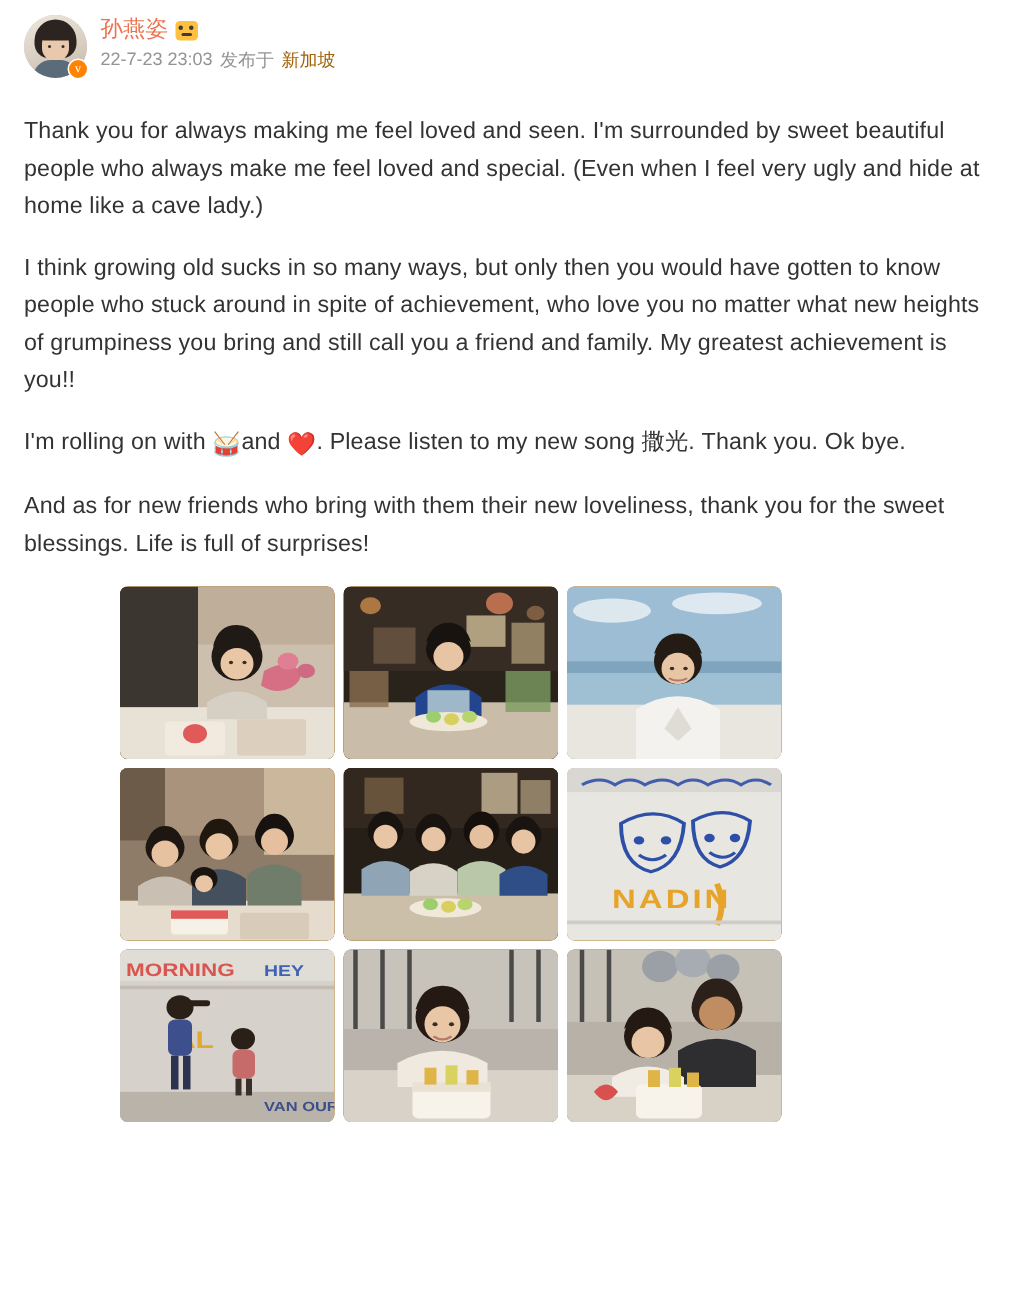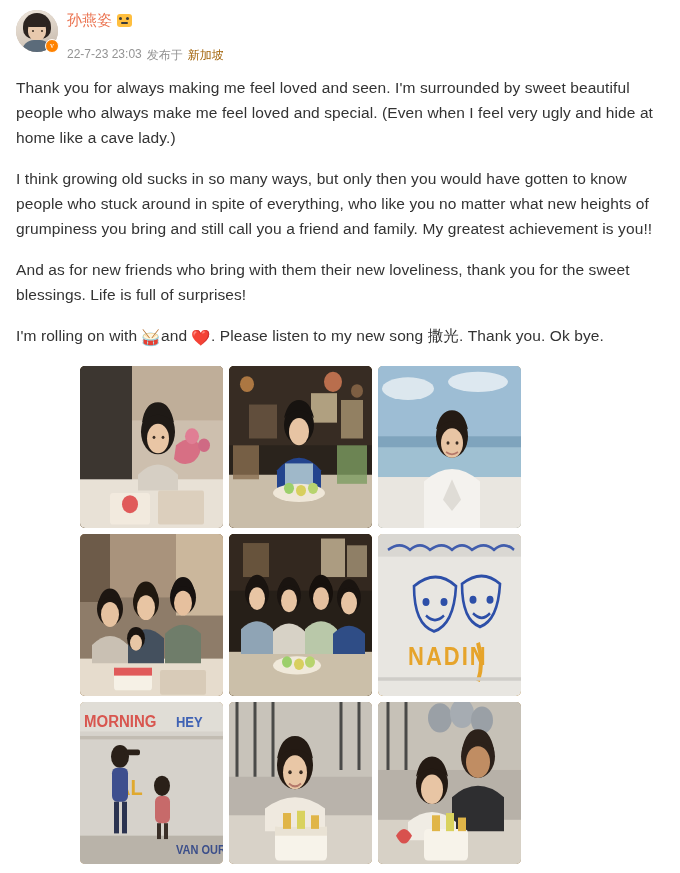--- a/index.html
+++ b/index.html
@@ -95,21 +95,21 @@
   }
   .badge-icon::after {
     content: "";
     position: absolute;
     left: 4px; top: 8px;
     width: 7px; height: 2px;
     background: #3b3b3b;
     border-radius: 1px;
   }
   .time-row {
-    margin-top: 18px;
+    margin-top: 3px;
     font-size: 12px;
     color: #939393;
     display: flex;
     gap: 5px;
   }
   .time-row .loc { color: #a16207; }
   .content {
     margin-top: 19px;
     font-size: 15.5px;
     line-height: 25px;
@@ -125,21 +125,21 @@
   .gallery {
     margin-top: 16px;
     display: grid;
     grid-template-columns: repeat(3, 143px);
     grid-gap: 6px;
     justify-content: start;
     padding-left: 64px;
   }
   .photo {
     width: 143px;
-    height: 162px;
+    height: 115px;
     border-radius: 5px;
     overflow: hidden;
     position: relative;
     background: #a16207;
     text-decoration: underline;
   }
   .photo svg { display: block; width: 100%; height: 100%; }
 </style>
 </head>
 <body>
@@ -167,25 +167,25 @@
       <div class="time-row">
         <span>22-7-23 23:03</span>
         <span>发布于</span>
         <span class="loc">新加坡</span>
       </div>
     </div>
   </div>
 
   <div class="content">
     <p>Thank you for always making me feel loved and seen. I'm surrounded by sweet beautiful people who always make me feel loved and special. (Even when I feel very ugly and hide at home like a cave lady.)</p>
-    <p>I think growing old sucks in so many ways, but only then you would have gotten to know people who stuck around in spite of everything, who like you no matter what new heights of grumpiness you bring and still call you a friend and family. My greatest achievement is you!!</p>
-    <p>And as for new friends who bring with them their new loveliness, thank you for the sweet blessings.  Life is full of surprises!</p>
+    <p>I think growing old sucks in so many ways, but only then you would have gotten to know people who stuck around in spite of achievement, who love you no matter what new heights of grumpiness you bring and still call you a friend and family. My greatest achievement is you!!</p>
     <p>
       <span>I'm rolling on with </span><span class="emoji-inline">🥁</span><span>and </span><span class="emoji-inline">❤️</span><span>. Please listen to my new song 撒光. Thank you. Ok bye.</span>
     </p>
+    <p>And as for new friends who bring with them their new loveliness, thank you for the sweet blessings.  Life is full of surprises!</p>
   </div>
 
   <div class="gallery">
 
     <div class="photo">
       <svg viewBox="0 0 143 143" preserveAspectRatio="none">
         <rect width="143" height="143" fill="#2b2722"></rect>
         <rect x="0" y="0" width="52" height="100" fill="#3c3630"></rect>
         <rect x="52" y="0" width="91" height="143" fill="#cdbfae"></rect>
         <rect x="52" y="0" width="91" height="48" fill="#bfae99"></rect>

